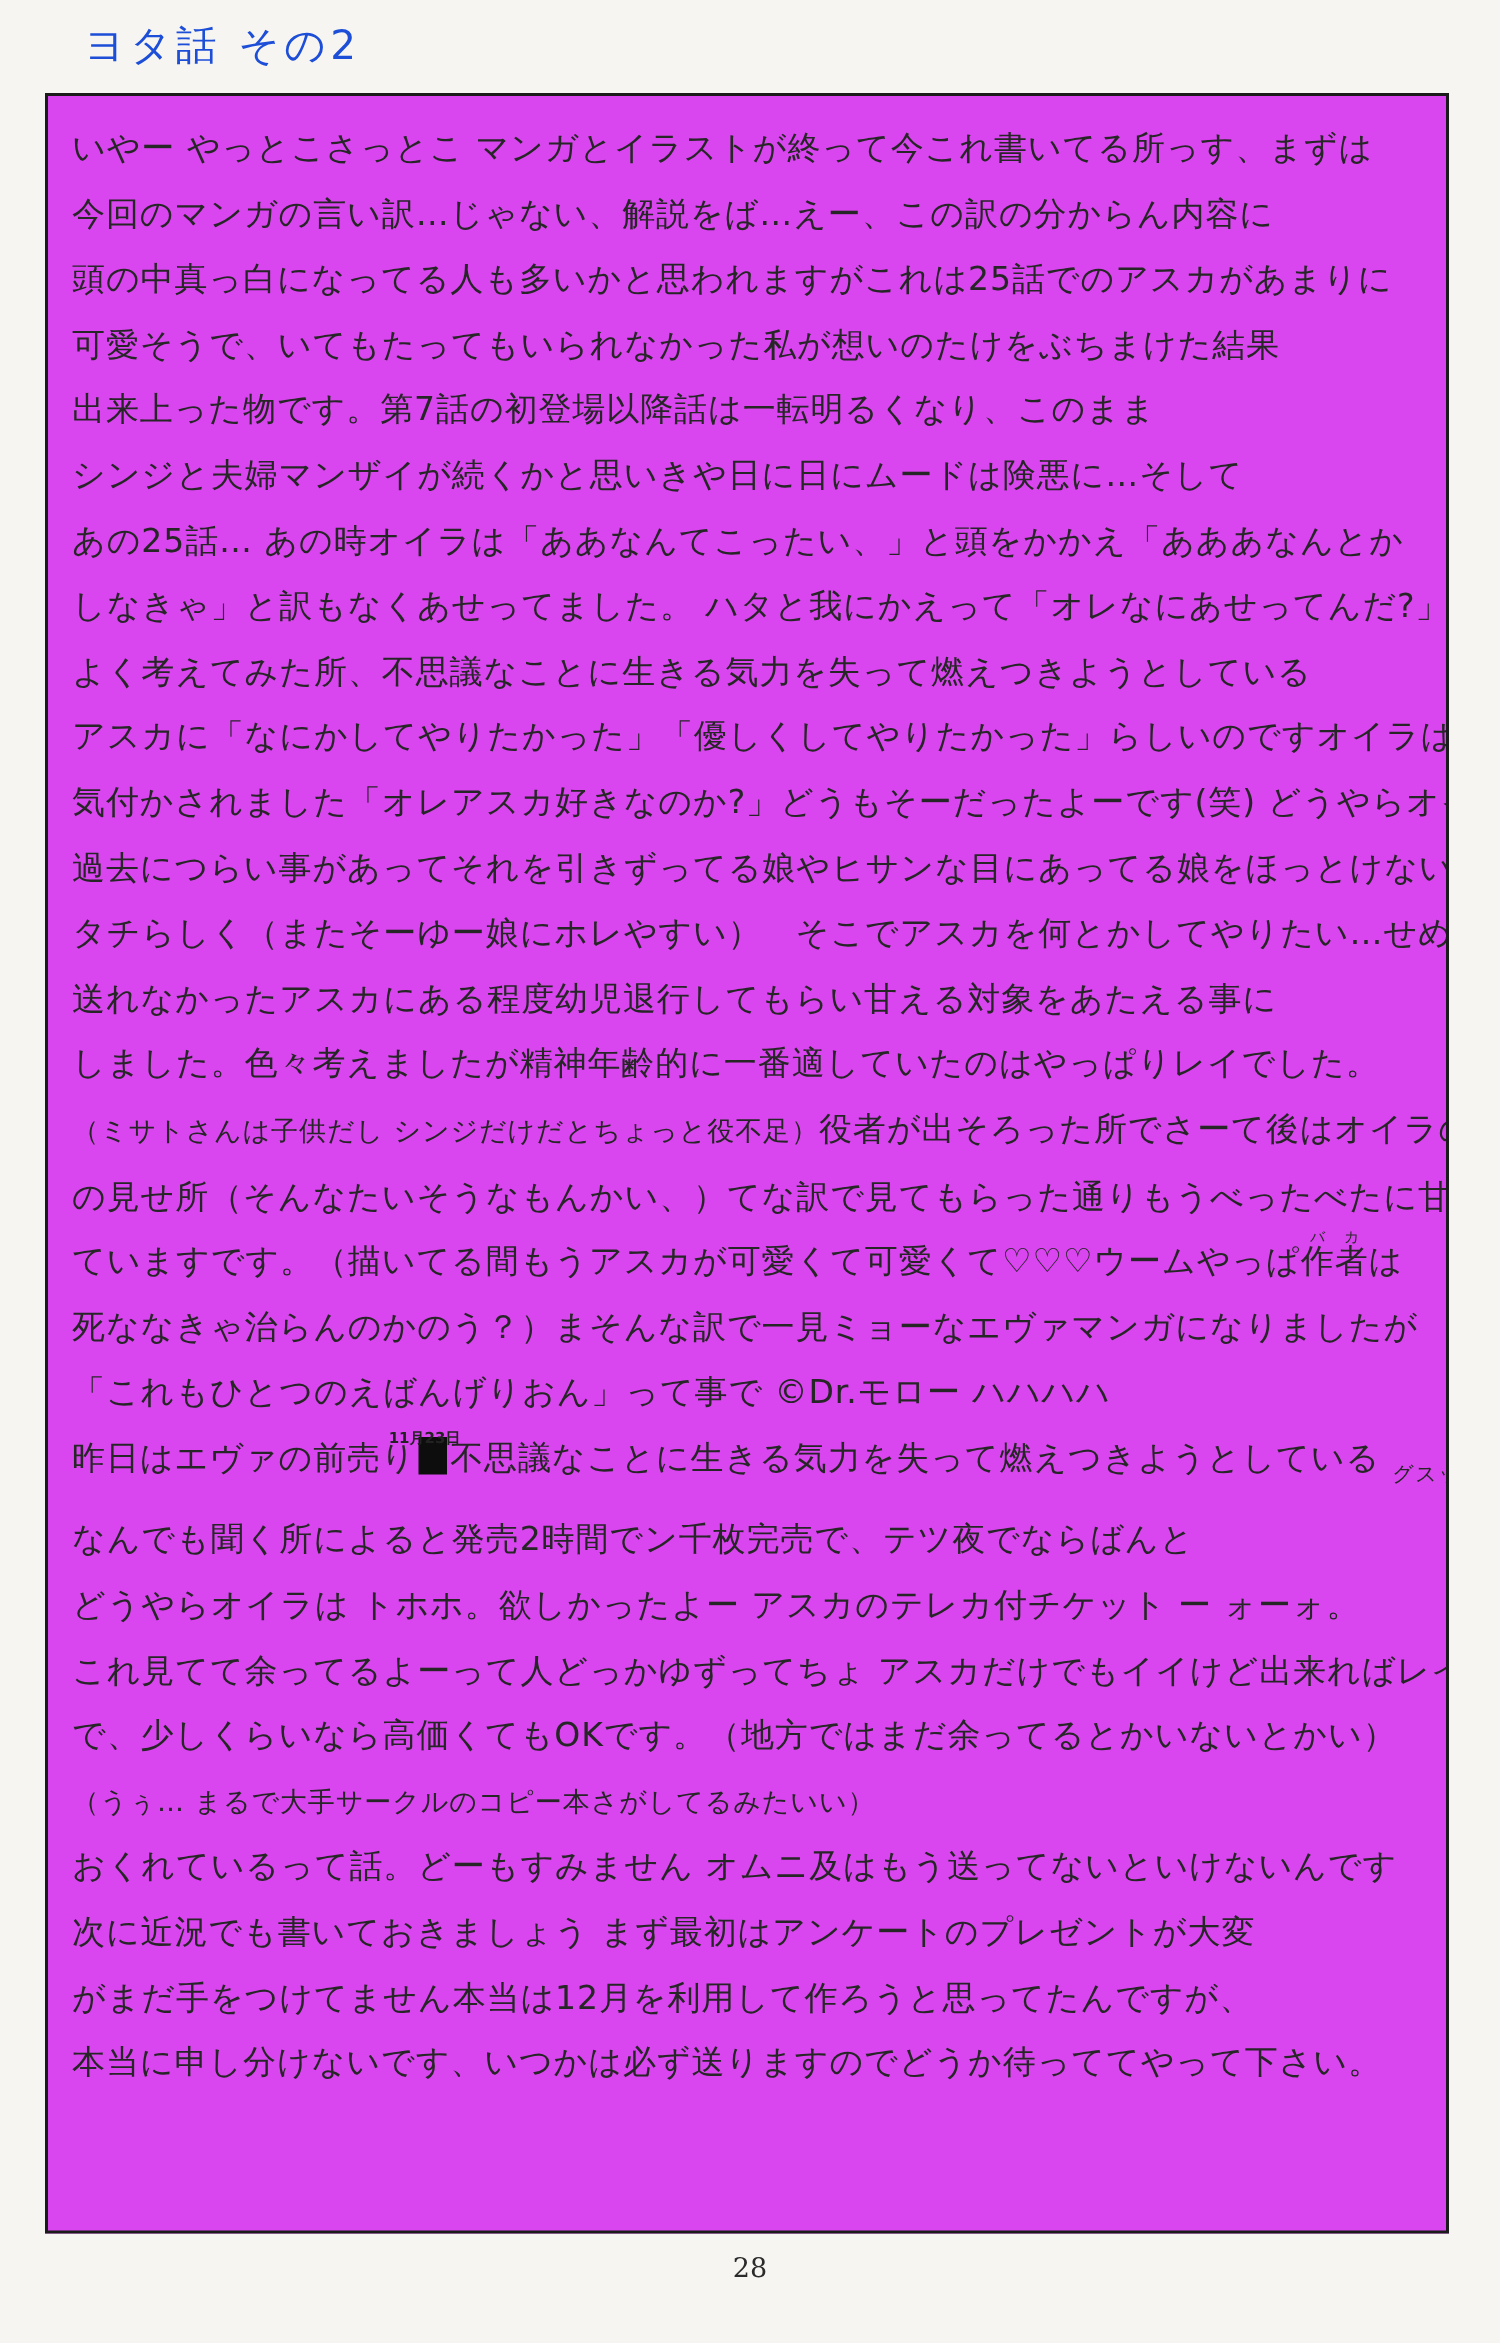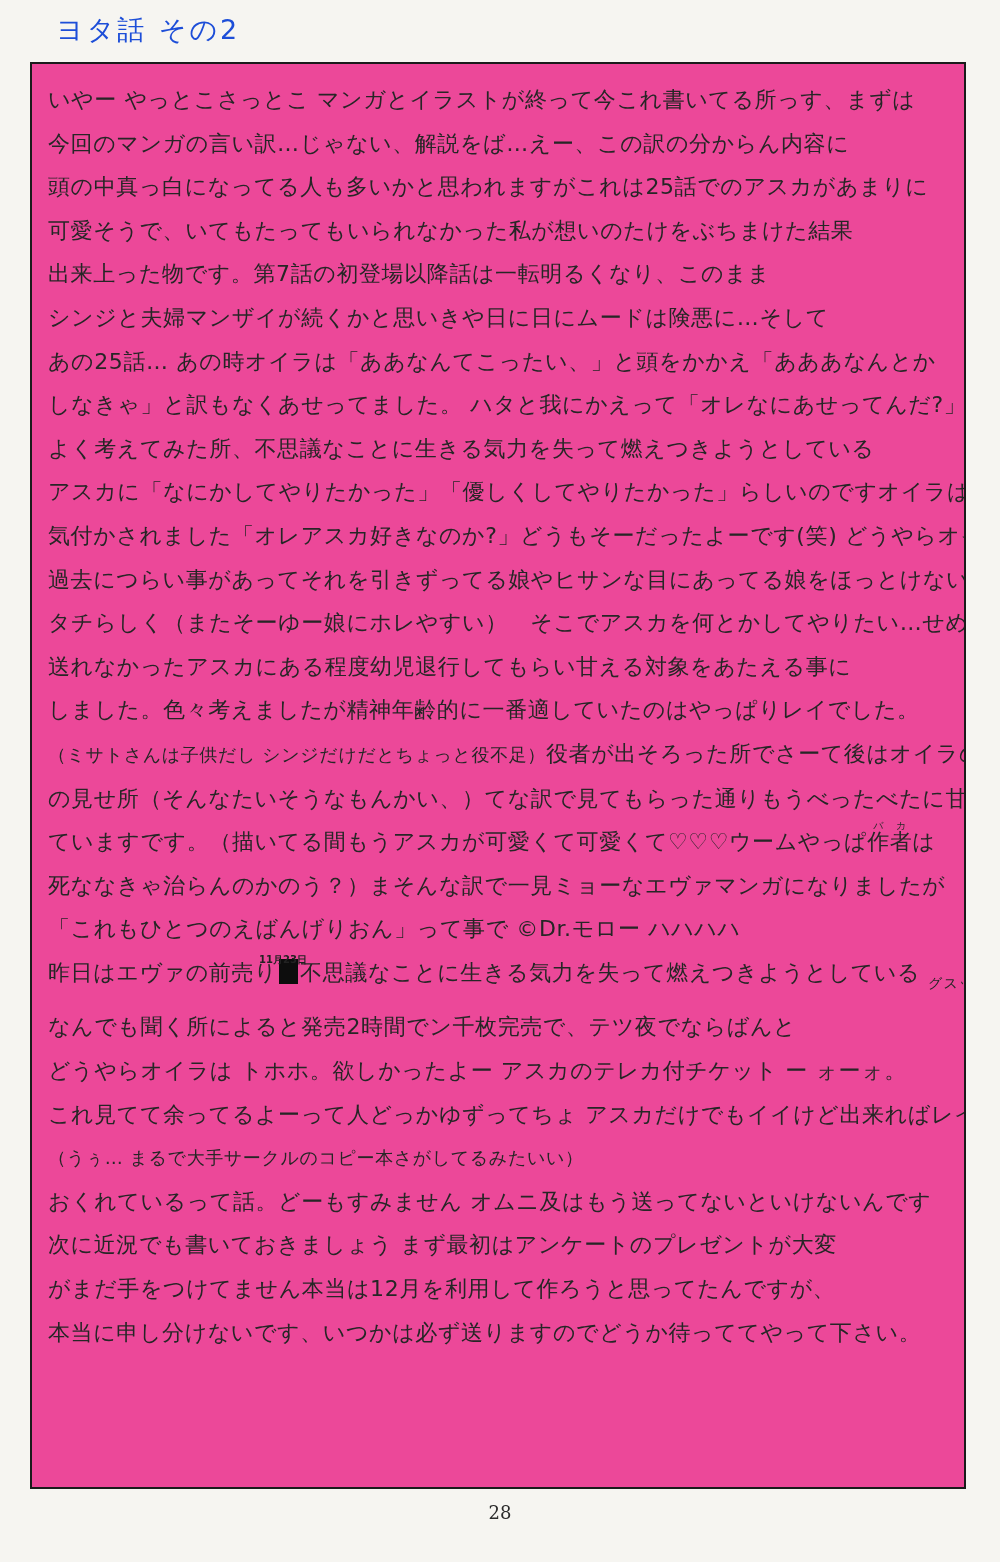--- a/index.html
+++ b/index.html
@@ -15,21 +15,21 @@
     position:absolute;left:56px;top:12px;
     font-size:27px;letter-spacing:3px;color:#1d4ed8;
     white-space:nowrap;
   }
   .text-frame{
     position:absolute;left:30px;top:62px;
     width:936px;height:1427px;
     border:2px solid #1b1b1b;
     box-sizing:border-box;
     padding:14px 10px 0 16px;
-    background:#ec4899;
+    background:#d946ef;
     overflow:hidden;
   }
   .line{
     font-size:22px;
     line-height:43.6px;
     letter-spacing:0.6px;
     white-space:nowrap;
     color:#262626;
   }
   .small-line{font-size:18px;}
@@ -88,20 +88,21 @@
   <div class="line">死ななきゃ治らんのかのう？）まそんな訳で一見ミョーなエヴァマンガになりましたが</div>
   <div class="line">「これもひとつのえばんげりおん」って事で ©Dr.モロー ハハハハ</div>
 
   <div class="line">
     <span>昨日はエヴァの前売り</span><span class="anno-wrap"><span class="anno">11月23日</span><span class="censor"></span></span><span>不思議なことに生きる気力を失って燃えつきようとしている</span><span class="trail-small">グスッ</span>
   </div>
 
   <div class="line">なんでも聞く所によると発売2時間でン千枚完売で、テツ夜でならばんと</div>
   <div class="line">どうやらオイラは トホホ。欲しかったよー アスカのテレカ付チケット ー ォーォ。</div>
   <div class="line">これ見てて余ってるよーって人どっかゆずってちょ アスカだけでもイイけど出来ればレイのとセット</div>
+  <div class="line">で、少しくらいなら高価くてもOKです。（地方ではまだ余ってるとかいないとかい）</div>
   <div class="line small-line">（うぅ… まるで大手サークルのコピー本さがしてるみたいい）</div>
   <div class="line">おくれているって話。どーもすみません オムニ及はもう送ってないといけないんです</div>
   <div class="line">次に近況でも書いておきましょう まず最初はアンケートのプレゼントが大変</div>
   <div class="line">がまだ手をつけてません本当は12月を利用して作ろうと思ってたんですが、</div>
   <div class="line">本当に申し分けないです、いつかは必ず送りますのでどうか待っててやって下さい。</div>
 </div>
 
 <div class="page-number">28</div>
 
 </body></html>

